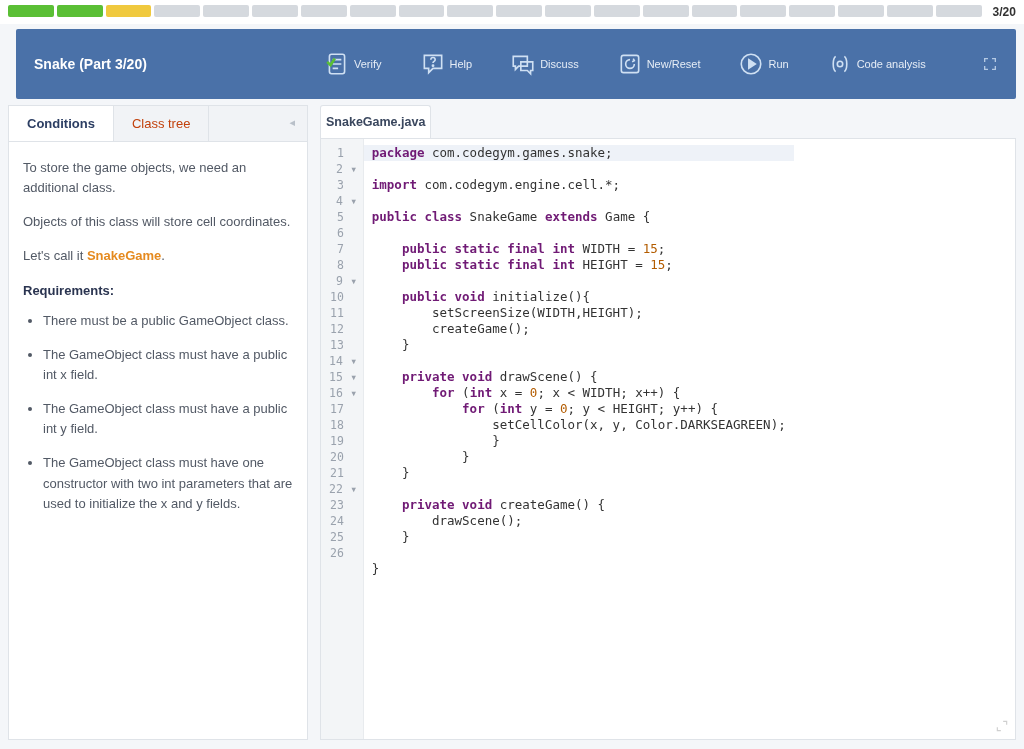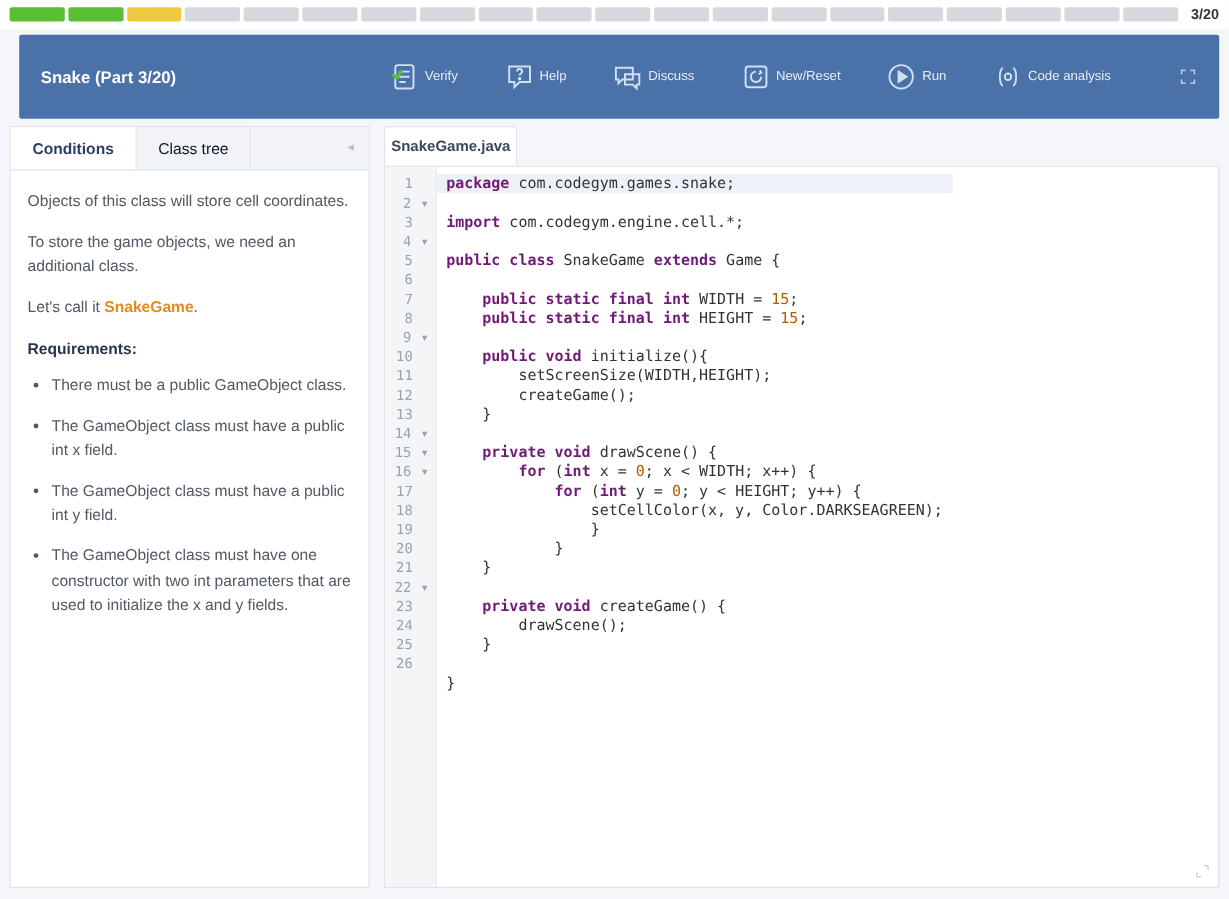--- a/index.html
+++ b/index.html
@@ -5,21 +5,20 @@
 * { box-sizing: border-box; margin: 0; padding: 0; }
 body {
   font-family: Arial, Helvetica, sans-serif;
   background: #f4f6f9;
   width: 1024px;
   height: 749px;
   overflow: hidden;
 }
 .progress-bar {
   display: flex;
-  align-items: center;
   padding: 5px 8px;
   gap: 3px;
   background: #fff;
 }
 .progress-seg {
   flex: 1;
   height: 12px;
   border-radius: 2px;
 }
 .progress-seg.green { background: #5abf35; }
@@ -82,21 +81,21 @@
 }
 .tabs {
   display: flex;
   border-bottom: 1px solid #dfe3e8;
   background: #f1f3f6;
 }
 .tab {
   padding: 10px 18px;
   font-size: 13px;
   cursor: pointer;
-  color: #0f172a;
+  color: #c2410c;
   background: #f1f3f6;
   border-right: 1px solid #dfe3e8;
 }
 .tab.active {
   background: #fff;
   color: #2c3e63;
   font-weight: bold;
 }
 .tab-collapse {
   margin-left: auto;
@@ -260,22 +259,22 @@
 
 <div class="main">
 
   <div class="left-panel">
     <div class="tabs">
       <div class="tab active">Conditions</div>
       <div class="tab">Class tree</div>
       <div class="tab-collapse">◂</div>
     </div>
     <div class="conditions-body">
+      <p>To store the game objects, we need an additional class.</p>
       <p>Objects of this class will store cell coordinates.</p>
-      <p>To store the game objects, we need an additional class.</p>
       <p><span>Let's call it </span><span class="highlight">SnakeGame</span><span>.</span></p>
       <p class="req-title">Requirements:</p>
       <ul>
         <li>There must be a public GameObject class.</li>
         <li>The GameObject class must have a public int x field.</li>
         <li>The GameObject class must have a public int y field.</li>
         <li>The GameObject class must have one constructor with two int parameters that are used to initialize the x and y fields.</li>
       </ul>
     </div>
   </div>

